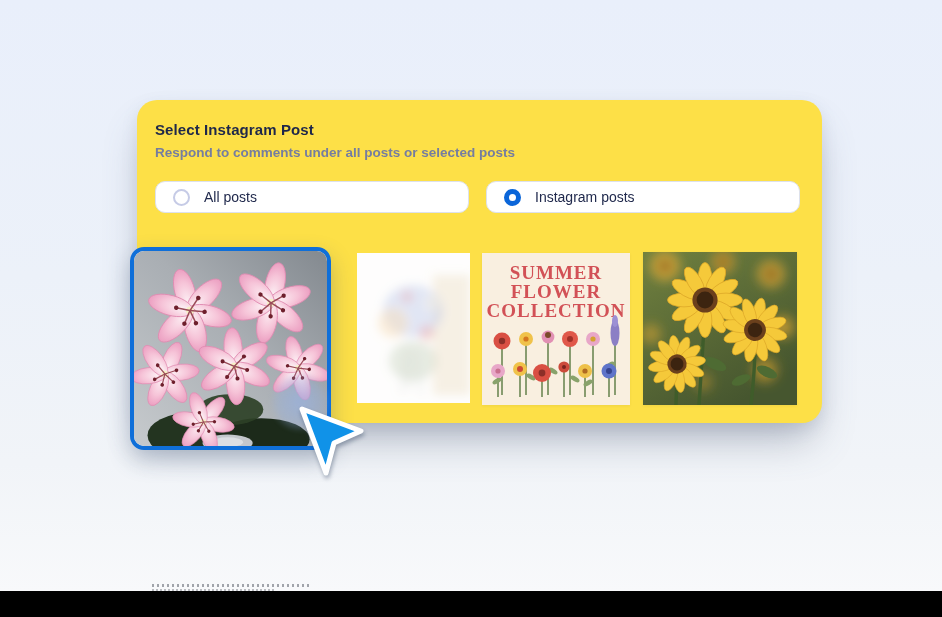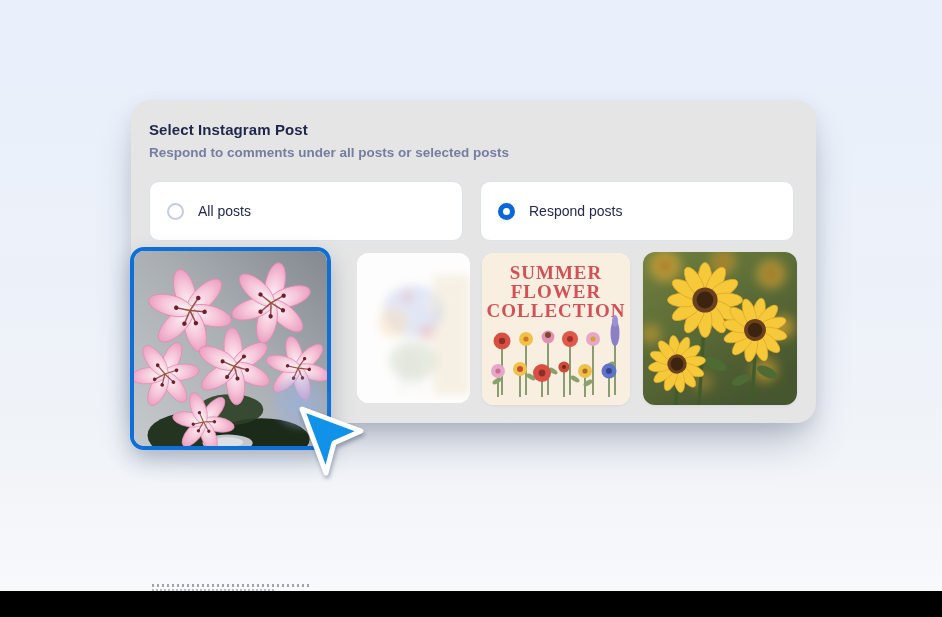--- a/index.html
+++ b/index.html
@@ -3,48 +3,48 @@
 <meta charset="utf-8">
 <style>
   * { margin:0; padding:0; box-sizing:border-box; }
   html,body { width:942px; height:617px; overflow:hidden; }
   body {
     font-family:"Liberation Sans", sans-serif;
     position:relative;
     background:linear-gradient(180deg,#e9effb 0%,#ecf1f9 45%,#f1f4f8 75%,#f8f9fb 96%,#fbfbfc 100%);
   }
   .card {
-    position:absolute; left:131px; top:100px; width:685px; height:323px;
-    background:#e5e5e5; border-radius:20px;
+    position:absolute; left:137px; top:100px; width:685px; height:323px;
+    background:#fde047; border-radius:20px;
     box-shadow:0 24px 40px -10px rgba(92,103,126,0.45), 0 6px 16px rgba(120,130,152,0.16);
   }
   .card-title {
     position:absolute; left:18px; top:21px;
     font-size:15px; font-weight:700; color:#1e274a; letter-spacing:.1px;
   }
   .card-subtitle {
     position:absolute; left:18px; top:45px;
     font-size:13.5px; font-weight:700; color:#757da0;
   }
   .option-box {
-    position:absolute; top:81px; width:314px; height:60px;
+    position:absolute; top:81px; width:314px; height:32px;
     background:#fff; border:1px solid #dde1ec; border-radius:10px;
     display:flex; align-items:center; padding-left:17px; cursor:pointer;
   }
   .option-box.first { left:18px; }
   .option-box.second { left:349px; }
   .radio {
     width:17px; height:17px; border-radius:50%; background:#fff; flex:0 0 auto;
   }
   .radio.unselected { border:2px solid #c6cbe6; }
   .radio.selected { border:5px solid #0b66d9; }
   .option-label { margin-left:14px; font-size:14px; font-weight:500; color:#212a4d; }
 
   .thumb {
-    position:absolute; border-radius:12px; overflow:hidden; cursor:pointer;
+    position:absolute; border-radius:0; overflow:hidden; cursor:pointer;
     background:#fff;
   }
   .thumb svg { display:block; width:100%; height:100%; }
   .thumb-lilies {
     left:130px; top:247px; width:201px; height:203px;
     border:4px solid #0f6fd9; border-radius:14px;
     box-shadow:0 10px 22px rgba(58,80,115,0.32);
     z-index:3;
   }
   .thumb-faded   { left:357px; top:253px; width:113px; height:150px; z-index:2; }
@@ -85,21 +85,21 @@
     <div class="card-title">Select Instagram Post</div>
     <div class="card-subtitle">Respond to comments under all posts or selected posts</div>
 
     <div class="option-box first">
       <span class="radio unselected"></span>
       <span class="option-label">All posts</span>
     </div>
 
     <div class="option-box second">
       <span class="radio selected"></span>
-      <span class="option-label">Respond posts</span>
+      <span class="option-label">Instagram posts</span>
     </div>
   </div>
 
   <div class="thumb thumb-lilies">
     <svg viewBox="0 0 200 203" preserveAspectRatio="none">
       <defs>
         <linearGradient id="lbg" x1="0" y1="1" x2="1" y2="0">
           <stop offset="0" stop-color="#c6cacd"></stop>
             <stop offset="0.55" stop-color="#a9aeb3"></stop>
             <stop offset="1" stop-color="#83898f"></stop>

